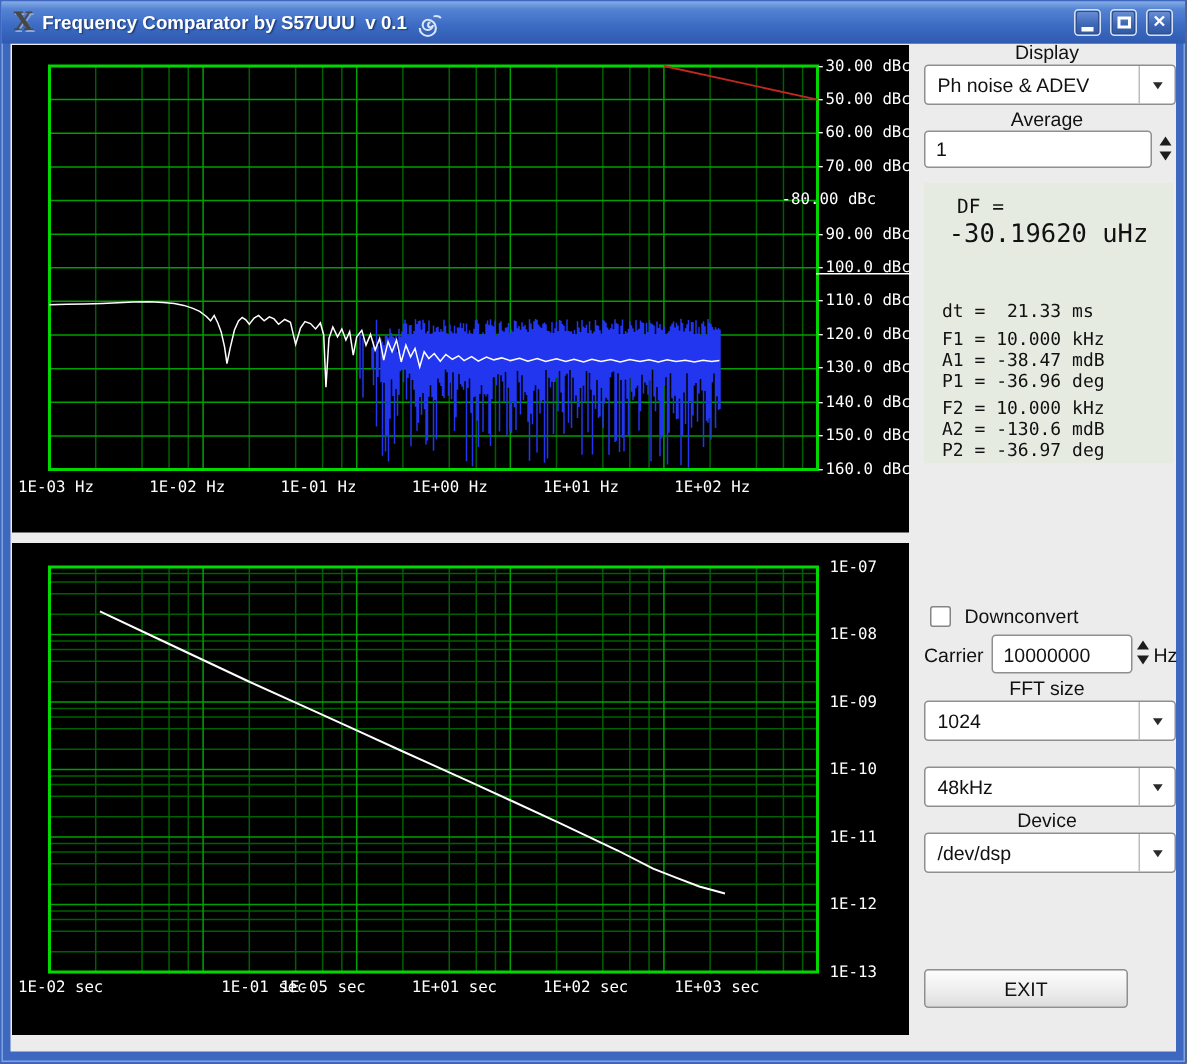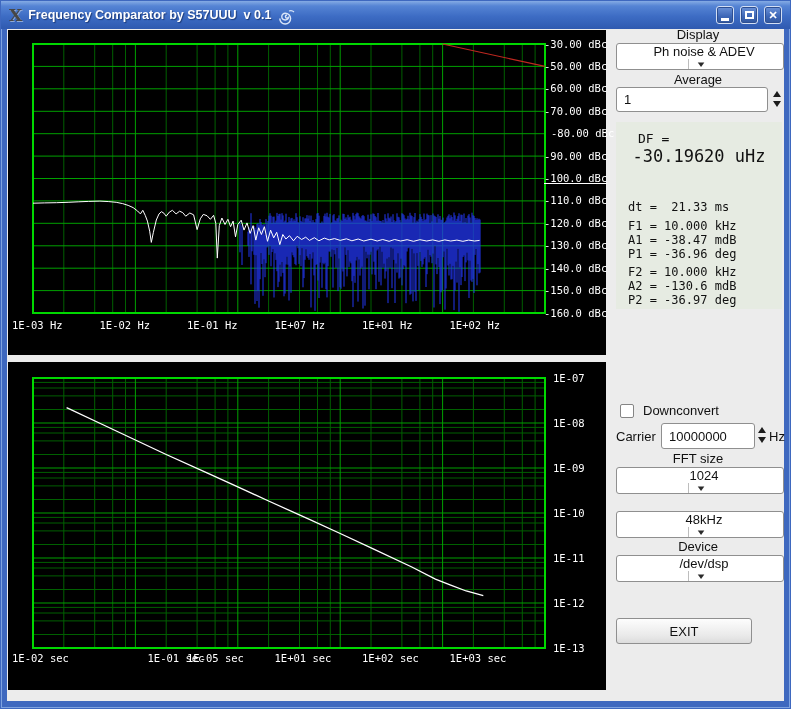--- a/index.html
+++ b/index.html
@@ -31,21 +31,21 @@
   .panel{position:absolute;background:#000;}
   .panel svg{position:absolute;left:0;top:0;}
   #panel1{left:8px;top:30px;width:598px;height:325px;}
   #panel2{left:8px;top:362px;width:598px;height:328px;}
   .tick{position:absolute;color:#fff;font-family:"DejaVu Sans Mono",monospace;
         font-size:10.5px;line-height:13px;white-space:pre;}
   
   .ctl-label{position:absolute;left:610px;width:176px;text-align:center;
      font-size:13px;color:#111;}
   .combo{position:absolute;left:616px;width:168px;height:27px;background:#fff;
-     border:1px solid #8f8f8f;border-radius:3px;display:flex;align-items:center;cursor:pointer;flex-direction:column;}
+     border:1px solid #8f8f8f;border-radius:3px;display:flex;align-items:center;cursor:pointer;}
   .combo .val{flex:1;padding-left:8px;font-size:13px;color:#111;}
   .combo .btn{width:24px;height:100%;display:flex;align-items:center;justify-content:center;
      border-left:1px solid #bdbdbd;}
   .combo .btn span{font-size:8px;color:#2a2a2a;transform:scaleX(1.4);}
   .entry{position:absolute;background:#fff;border:1px solid #8f8f8f;border-radius:3px;
      font-size:13px;color:#111;display:flex;align-items:center;padding-left:7px;}
   .spincol{position:absolute;width:10px;display:flex;flex-direction:column;gap:4px;
      align-items:center;cursor:pointer;}
   .arr-up{width:0;height:0;border-left:4px solid transparent;border-right:4px solid transparent;
      border-bottom:6px solid #1c1c1c;}
@@ -54,21 +54,21 @@
   .info{position:absolute;left:616px;top:122px;width:166px;height:187px;background:#e6ebe2;}
   .info .df-label{position:absolute;left:22px;top:9px;font-family:"DejaVu Sans Mono",monospace;
      font-size:13px;color:#111;white-space:pre;}
   .info .df-value{position:absolute;left:0;top:24px;width:100%;text-align:center;
      font-family:"DejaVu Sans Mono",monospace;font-size:17px;color:#111;white-space:pre;}
   .info-line{position:absolute;left:12px;font-family:"DejaVu Sans Mono",monospace;
      font-size:12px;color:#111;white-space:pre;}
   .checkbox{position:absolute;left:620px;top:404px;width:14px;height:14px;background:#fff;
      border:1px solid #858585;border-radius:2px;cursor:pointer;}
   .plain-label{position:absolute;font-size:13px;color:#111;}
-  .exit-btn{position:absolute;left:616px;top:618px;width:136px;height:26px;
+  .exit-btn{position:absolute;left:616px;top:646px;width:136px;height:26px;
      background:linear-gradient(#fdfdfd,#e9e9e9 70%,#dcdcdc);border:1px solid #8f8f8f;
      border-radius:3px;font-size:13px;color:#111;display:flex;align-items:center;
      justify-content:center;cursor:pointer;}
 </style>
 </head>
 <body>
 
 <div class="window">
   <div class="frame-hl"></div>
 
@@ -99,33 +99,33 @@
         <path d="M127.4 14V283M229.8 14V283M332.2 14V283M434.6 14V283M25 36.4H537M25 58.8H537M25 81.3H537M25 103.7H537M25 126.1H537M25 148.5H537M25 170.9H537M25 193.3H537M25 215.8H537M25 238.2H537M25 260.6H537" stroke="#00a000" stroke-width="1" fill="none"></path>
         <rect x="25" y="14" width="512" height="269" stroke="#00d800" stroke-width="2" fill="none"></rect>
         <path d="M232 192.3V222.3M234 195.4V235.0M240 201.6V215.8M241 197.4V226.9M243 183.2V254.4M244 200.4V221.3M246 195.9V224.8M247 197.6V273.9M248 200.0V225.2M249 194.0V271.0M250 193.2V260.8M251 195.2V277.7M252 189.0V249.2M253 192.0V223.0M254 194.4V234.0M255 195.3V265.8M256 193.9V229.3M257 204.9V247.2M258 189.1V233.2M259 194.3V217.5M260 191.0V216.4M261 185.7V224.9M262 183.2V215.9M263 185.7V236.3M264 193.2V222.0M265 186.8V219.1M266 186.6V267.5M267 192.7V223.3M268 190.6V229.9M269 182.9V241.2M270 186.0V257.1M271 184.0V251.8M272 183.7V234.7M273 189.6V246.5M274 183.2V232.0M275 185.4V242.9M276 192.2V266.3M277 190.6V263.6M278 183.7V234.5M279 192.7V226.8M280 192.2V234.7M281 187.0V270.5M282 191.1V236.6M283 188.4V262.8M284 187.9V222.4M285 191.3V225.2M286 189.3V227.3M287 191.0V234.0M288 183.2V235.3M289 187.2V215.8M290 192.1V218.2M291 192.8V233.9M292 186.3V225.1M293 190.9V236.2M294 192.1V218.2M295 187.2V257.3M296 192.4V248.1M297 188.4V229.8M298 188.4V219.3M299 185.1V226.2M300 188.6V227.8M301 185.5V229.8M302 191.0V224.1M303 185.6V277.5M304 192.4V228.6M305 190.1V222.3M306 192.2V245.4M307 192.5V280.9M308 189.1V234.9M309 183.5V234.1M310 183.0V250.5M311 185.7V268.0M312 193.2V232.6M313 192.9V226.9M314 191.5V257.8M315 192.9V232.9M316 185.9V234.3M317 183.6V232.8M318 186.5V259.2M319 182.8V267.4M320 186.8V236.2M321 187.6V221.5M322 183.9V221.6M323 193.3V226.8M324 192.3V219.5M325 185.3V257.6M326 184.1V220.1M327 190.4V224.3M328 191.2V237.8M329 188.5V218.0M330 188.1V261.0M331 185.4V228.5M332 192.3V257.2M333 189.7V258.7M334 191.0V237.8M335 183.7V241.5M336 184.0V256.7M337 188.8V217.4M338 187.3V224.9M339 189.8V246.4M340 184.8V220.2M341 187.6V236.9M342 186.7V231.5M343 189.7V233.3M344 191.4V251.2M345 182.9V277.1M346 185.7V245.9M347 189.4V252.8M348 184.1V230.5M349 182.6V226.9M350 183.2V271.6M351 186.3V229.5M352 187.6V245.6M353 188.7V238.2M354 185.9V236.7M355 185.0V278.5M356 186.2V216.7M357 190.5V275.7M358 190.6V221.8M359 191.6V228.3M360 184.7V224.6M361 192.0V259.4M362 188.9V224.7M363 184.3V221.8M364 190.9V244.4M365 183.4V217.3M366 183.9V231.7M367 186.0V244.8M368 187.2V259.2M369 190.7V220.5M370 183.0V219.2M371 190.5V251.8M372 191.0V216.7M373 190.9V255.4M374 192.5V221.8M375 190.0V237.7M376 192.9V233.7M377 184.2V248.6M378 188.4V241.4M379 191.3V228.6M380 183.3V273.1M381 187.7V227.2M382 188.5V237.8M383 186.5V217.5M384 192.0V258.2M385 184.2V218.6M386 190.2V229.9M387 192.4V273.0M388 191.0V233.5M389 183.3V242.6M390 186.8V223.3M391 187.3V248.6M392 190.1V247.6M393 192.4V228.7M394 183.2V255.4M395 183.9V239.2M396 185.2V235.1M397 188.4V236.5M398 189.8V273.2M399 188.8V221.5M400 185.8V218.3M401 189.4V217.6M402 182.8V264.7M403 185.3V263.8M404 186.1V218.9M405 192.7V271.4M406 187.1V223.4M407 183.0V261.8M408 192.6V270.9M409 190.6V223.1M410 191.9V235.9M411 189.2V260.3M412 184.1V222.0M413 186.8V231.1M414 189.0V236.9M415 191.1V234.4M416 183.5V228.8M417 190.1V227.2M418 189.2V257.0M419 183.6V244.2M420 184.9V219.8M421 185.3V232.4M422 193.1V225.0M423 185.1V226.7M424 191.4V233.2M425 183.5V223.6M426 185.5V277.5M427 186.2V215.9M428 187.0V234.4M429 192.7V244.1M430 184.3V228.0M431 188.7V237.0M432 186.0V274.1M433 189.7V262.3M434 190.1V260.5M435 187.6V227.2M436 193.0V221.5M437 192.0V279.7M438 190.6V258.5M439 187.5V218.8M440 185.8V235.5M441 184.3V245.5M442 188.3V233.8M443 185.2V249.5M444 187.0V249.2M445 190.4V235.9M446 182.5V280.1M447 185.3V260.6M448 191.0V231.6M449 188.8V252.6M450 186.1V218.9M451 183.3V281.8M452 190.9V237.4M453 184.6V255.1M454 184.9V247.0M455 192.6V227.0M456 183.5V225.4M457 192.3V251.1M458 188.0V232.4M459 193.2V222.7M460 185.6V230.4M461 184.1V268.0M462 187.5V230.7M463 193.1V250.5M464 182.7V251.9M465 185.2V248.9M466 185.9V263.0M467 188.0V224.9M468 189.9V219.0M469 188.2V255.3M470 189.7V234.1M471 188.7V243.4M472 189.6V242.6" stroke="#2236f0" stroke-width="1" fill="none"></path>
         <line x1="434.6" y1="14" x2="537" y2="36.416666666666664" stroke="#c02820" stroke-width="1.2"></line>
         <polyline points="25.0,173.2 36.7,172.9 48.6,172.7 60.1,172.3 70.8,171.8 80.7,171.4 91.9,171.1 100.8,171.6 108.2,172.3 114.6,173.6 120.2,175.4 125.1,177.6 129.6,181.0 132.4,183.9 134.8,180.3 137.3,185.5 139.4,191.1 141.7,201.2 143.3,212.4 145.4,202.3 148.3,190.0 151.0,183.9 153.5,181.7 155.9,183.2 158.2,186.2 161.4,182.1 164.4,180.3 168.1,183.9 171.6,181.2 174.7,182.6 177.7,186.2 181.8,183.0 185.6,184.8 189.1,199.6 192.3,188.8 195.3,184.4 199.0,185.7 202.4,189.3 205.6,185.3 207.8,193.3 209.3,228.1 211.3,195.6 213.9,188.0 217.0,194.5 219.9,189.3 222.6,196.7 225.1,191.1 227.5,206.8 229.8,194.5 233.2,190.2 236.0,200.1 239.0,192.9 242.1,203.4 245.1,195.6 247.8,210.1 250.7,197.8 253.4,204.5 256.4,196.7 259.5,211.3 262.6,200.1 265.7,207.9 268.7,202.3 271.8,214.6 274.8,204.5 277.9,209.0 281.5,205.7 285.5,210.8 289.2,206.3 293.6,209.5 297.7,207.2 301.4,210.4 306.4,207.7 310.9,210.8 316.3,208.1 321.2,209.9 326.5,208.6 332.2,210.4 338.4,208.8 343.9,210.8 350.2,209.0 355.8,211.0 363.0,209.2 369.2,211.0 374.7,209.5 381.1,211.3 386.6,209.5 392.7,211.0 399.1,209.7 405.5,211.3 411.9,209.7 418.7,211.0 424.7,209.9 430.9,211.3 436.8,209.9 442.7,211.0 448.9,210.1 454.9,211.3 460.7,210.1 466.5,211.0 471.6,210.4" stroke="#ffffff" stroke-width="1" fill="none"></polyline>
       </svg>
   <span class="tick" style="left: 536px; top: 7.5px;">-30.00 dBc</span>
       <span class="tick" style="left: 536px; top: 29.917px;">-50.00 dBc</span>
       <span class="tick" style="left: 536px; top: 52.334px;">-60.00 dBc</span>
       <span class="tick" style="left: 536px; top: 74.751px;">-70.00 dBc</span>
-      <span class="tick" style="left: 524px; top: 97.168px; padding-left: 19px;">-80.00 dBc</span>
+      <span class="tick" style="left: 513px; top: 97.168px;">-80.00 dBc</span>
       <span class="tick" style="left: 536px; top: 119.585px;">-90.00 dBc</span>
       <span class="tick" style="left: 536px; top: 142.002px; text-decoration: underline;">-100.0 dBc</span>
       <span class="tick" style="left: 536px; top: 164.419px;">-110.0 dBc</span>
       <span class="tick" style="left: 536px; top: 186.836px;">-120.0 dBc</span>
       <span class="tick" style="left: 536px; top: 209.253px;">-130.0 dBc</span>
       <span class="tick" style="left: 536px; top: 231.67px;">-140.0 dBc</span>
       <span class="tick" style="left: 536px; top: 254.087px;">-150.0 dBc</span>
       <span class="tick" style="left: 536px; top: 276.504px;">-160.0 dBc</span>
       <span class="tick" style="left: 4px; top: 289px;">1E-03 Hz</span>
       <span class="tick" style="left: 91.5px; top: 289px;">1E-02 Hz</span>
       <span class="tick" style="left: 179px; top: 289px;">1E-01 Hz</span>
-      <span class="tick" style="left: 266.5px; top: 289px;">1E+07 Hz</span>
+      <span class="tick" style="left: 266.5px; top: 289px;">1E+00 Hz</span>
       <span class="tick" style="left: 354px; top: 289px;">1E+01 Hz</span>
       <span class="tick" style="left: 441.5px; top: 289px;">1E+02 Hz</span>
     </div>
 
   <div class="panel" id="panel2">
     <svg id="svg2" width="598" height="328">
         <path d="M55.8 16V286M86.7 16V286M104.7 16V286M117.5 16V286M158.2 16V286M189.1 16V286M207.1 16V286M219.9 16V286M260.6 16V286M291.5 16V286M309.5 16V286M322.3 16V286M363.0 16V286M393.9 16V286M411.9 16V286M424.7 16V286M465.4 16V286M496.3 16V286M514.3 16V286M527.1 16V286M25 47.5H537M25 33.9H537M25 26.0H537M25 20.4H537M25 92.5H537M25 78.9H537M25 71.0H537M25 65.4H537M25 137.5H537M25 123.9H537M25 116.0H537M25 110.4H537M25 182.5H537M25 168.9H537M25 161.0H537M25 155.4H537M25 227.5H537M25 213.9H537M25 206.0H537M25 200.4H537M25 272.5H537M25 258.9H537M25 251.0H537M25 245.4H537" stroke="#006000" stroke-width="1" fill="none"></path>
         <path d="M127.4 16V286M229.8 16V286M332.2 16V286M434.6 16V286M25 61.0H537M25 106.0H537M25 151.0H537M25 196.0H537M25 241.0H537" stroke="#00a000" stroke-width="1" fill="none"></path>
         <rect x="25" y="16" width="512" height="270" stroke="#00d800" stroke-width="2" fill="none"></rect>
         <polyline points="58.6,45.6 96.6,63.5 127.4,78.0 158.2,92.5 199.0,110.9 229.8,124.9 260.6,139.0 301.4,157.4 332.2,171.5 365.2,186.8 403.8,205.0 427.4,217.1 442.7,223.1 458.2,229.0 475.3,233.7" stroke="#ffffff" stroke-width="1.3" fill="none"></polyline>

